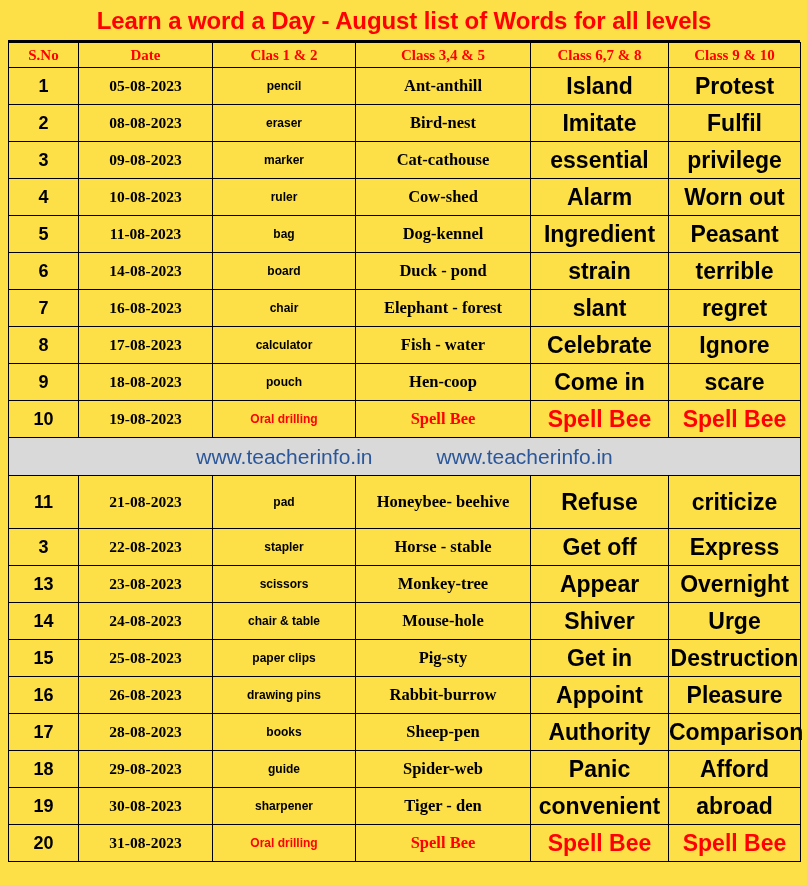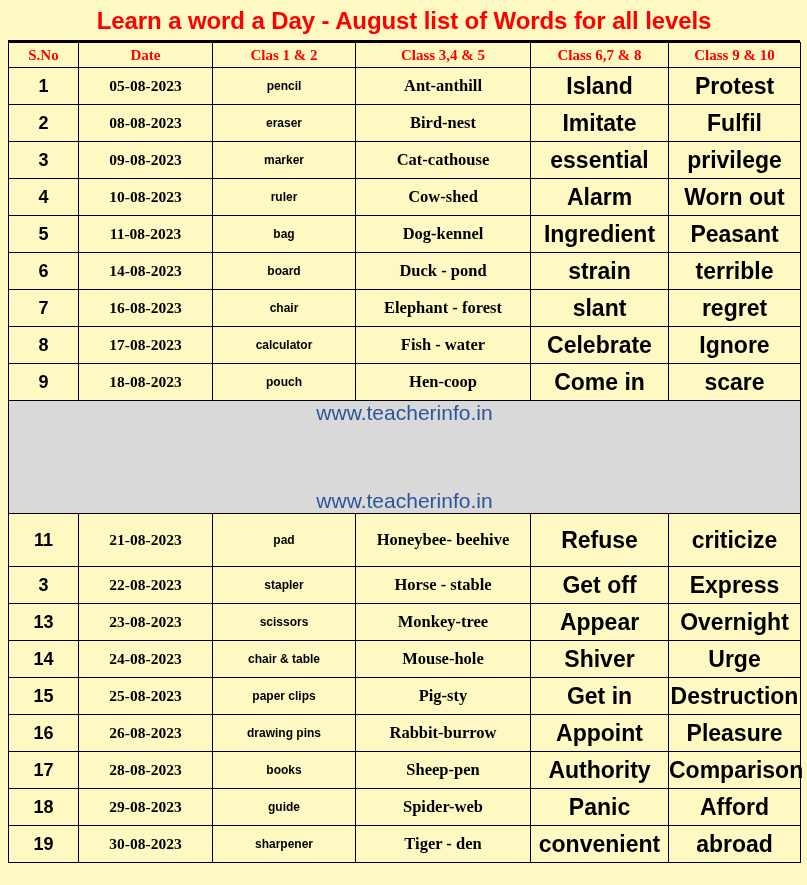--- a/index.html
+++ b/index.html
@@ -10,21 +10,21 @@
   body {
     width: 807px;
     height: 885px;
     font-family: "Liberation Sans", sans-serif;
     overflow: hidden;
   }
   .page {
     position: relative;
     width: 807px;
     height: 885px;
-    background: #fef9c3;
+    background: #fde047;
     box-sizing: border-box;
   }
 
   
   .title-band {
     position: absolute;
     left: 8px;
     top: 2px;
     width: 792px;
     height: 40px;
@@ -128,21 +128,20 @@
     border-right: 1px solid #000000;
     border-top: 1px solid #000000;
     border-bottom: 1px solid #000000;
   }
   .watermark-inner {
     display: flex;
     align-items: center;
     justify-content: center;
     gap: 64px;
     width: 100%;
-    flex-direction: column;
   }
   .watermark-text {
     color: #2b579a;
     font-family: "Liberation Sans", sans-serif;
     font-weight: normal;
     font-size: 21px;
     letter-spacing: 0px;
   }
 </style>
 </head>
@@ -239,20 +238,28 @@
           <td class="cell-c910">Ignore</td>
         </tr>
         <tr class="data-row">
           <td class="cell-sno">9</td>
           <td class="cell-date">18-08-2023</td>
           <td class="cell-c12">pouch</td>
           <td class="cell-c345">Hen-coop</td>
           <td class="cell-c678">Come in</td>
           <td class="cell-c910">scare</td>
         </tr>
+        <tr class="data-row">
+          <td class="cell-sno">10</td>
+          <td class="cell-date">19-08-2023</td>
+          <td class="cell-c12 red-cell">Oral drilling</td>
+          <td class="cell-c345 red-cell">Spell Bee</td>
+          <td class="cell-c678 red-cell">Spell Bee</td>
+          <td class="cell-c910 red-cell">Spell Bee</td>
+        </tr>
         <tr class="watermark-row">
           <td colspan="6">
             <div class="watermark-inner">
               <span class="watermark-text">www.teacherinfo.in</span>
               <span class="watermark-text">www.teacherinfo.in</span>
             </div>
           </td>
         </tr>
         <tr class="data-row tall-row">
           <td class="cell-sno">11</td>
@@ -319,16 +326,24 @@
           <td class="cell-c910">Afford</td>
         </tr>
         <tr class="data-row">
           <td class="cell-sno">19</td>
           <td class="cell-date">30-08-2023</td>
           <td class="cell-c12">sharpener</td>
           <td class="cell-c345">Tiger - den</td>
           <td class="cell-c678">convenient</td>
           <td class="cell-c910">abroad</td>
         </tr>
+        <tr class="data-row">
+          <td class="cell-sno">20</td>
+          <td class="cell-date">31-08-2023</td>
+          <td class="cell-c12 red-cell">Oral drilling</td>
+          <td class="cell-c345 red-cell">Spell Bee</td>
+          <td class="cell-c678 red-cell">Spell Bee</td>
+          <td class="cell-c910 red-cell">Spell Bee</td>
+        </tr>
       </tbody>
   </table>
 
 </div>
 
 </body></html>

